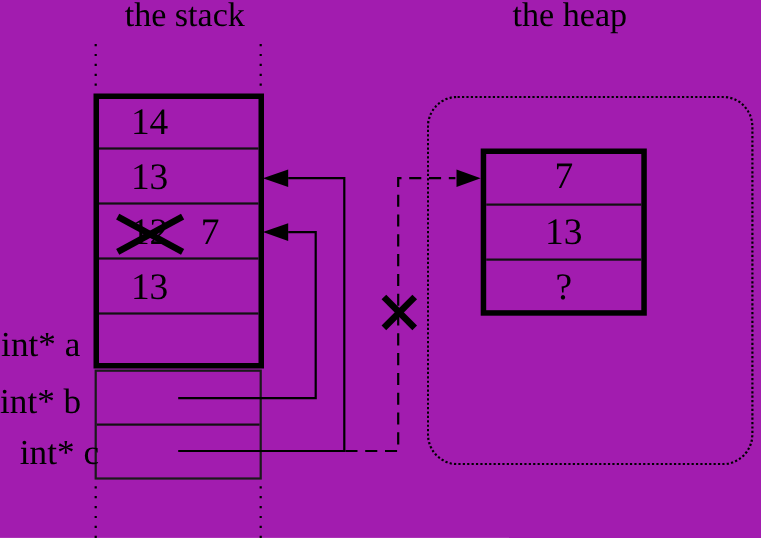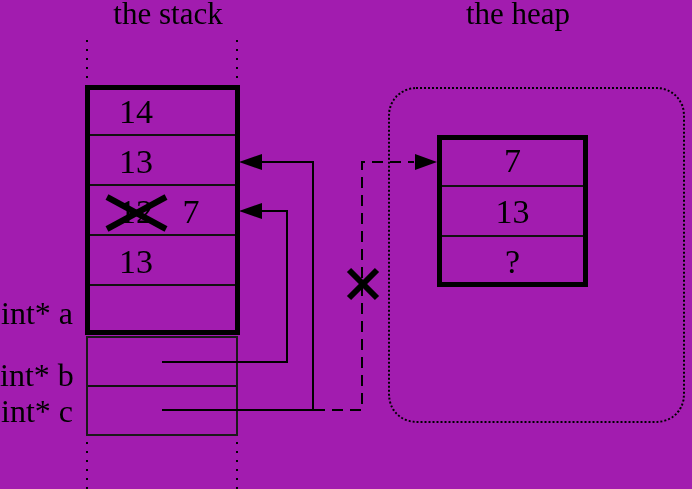--- a/index.html
+++ b/index.html
@@ -68,22 +68,22 @@
   <div class="abs num" style="left:90px; top:87px;  width:92px; line-height:50px;">14</div>
   <div class="abs num" style="left:90px; top:137px; width:92px; line-height:50px;">13</div>
   <div class="abs num" style="left:90px; top:187px; width:92px; line-height:50px;">12</div>
   <div class="abs num" style="left:175px; top:187px; width:32px; line-height:50px;">7</div>
   <div class="abs num" style="left:90px; top:237px; width:92px; line-height:50px;">13</div>
 
   <div class="abs thinbox" style="left:86px; top:336px; width:152px; height:100px;"></div>
   <div class="abs divider" style="left:88px; top:385px; width:148px;"></div>
 
   <div class="abs ptr-label" style="left:0px; top:296px; width:73px;">int* a</div>
-  <div class="abs ptr-label" style="left:0px; top:358px; width:73px;">int* b</div>
-  <div class="abs ptr-label" style="left:0px; top:394px; width:73px;">int* c</div>
+  <div class="abs ptr-label" style="left:0px; top:347px; width:73px;">int* b</div>
+  <div class="abs ptr-label" style="left:17px; top:394px; width:73px;">int* c</div>
 
   <div class="abs thickbox" style="left:437px; top:135px; width:151px; height:152px;"></div>
   <div class="abs divider" style="left:442px; top:185px; width:141px;"></div>
   <div class="abs divider" style="left:442px; top:235px; width:141px;"></div>
 
   <div class="abs num" style="left:442px; top:135px; width:141px; line-height:52px;">7</div>
   <div class="abs num" style="left:442px; top:187px; width:141px; line-height:50px;">13</div>
   <div class="abs num" style="left:442px; top:237px; width:141px; line-height:50px;">?</div>
 
   <svg class="abs overlay" width="692" height="489" viewBox="0 0 692 489">

